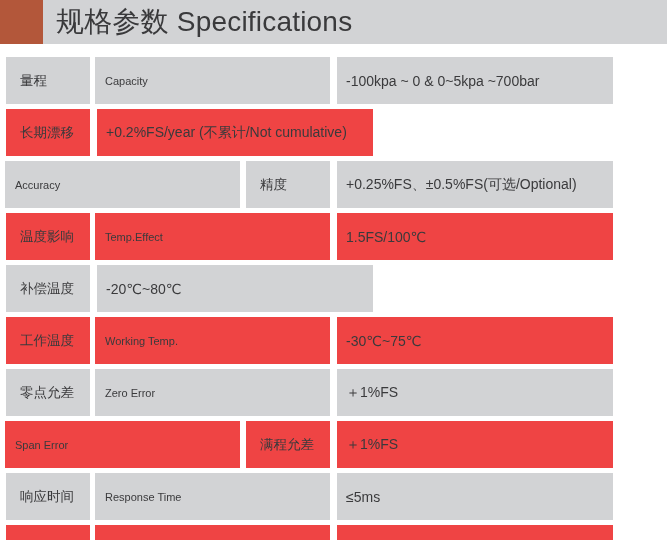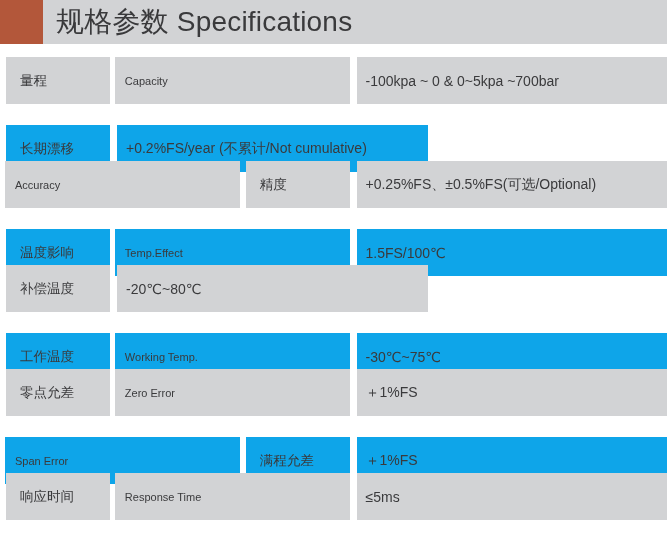--- a/index.html
+++ b/index.html
@@ -65,40 +65,40 @@
     height: 47px;
     display: flex;
     align-items: center;
     box-sizing: border-box;
     color: #3a3a3c;
     overflow: hidden;
     white-space: nowrap;
   }
   .cell-label-cn {
     margin-left: 6px;
-    width: 104px;
+    width: 84px;
     padding-left: 14px;
     font-size: 13.5px;
   }
   .cell-label-en {
     margin-left: 5px;
     width: 235px;
     padding-left: 10px;
     font-size: 11px;
   }
   .cell-value {
     margin-left: 7px;
-    width: 311px;
+    width: 276px;
     padding-left: 9px;
     font-size: 14px;
   }
 
   
   .tone-dark  .cell { background: #d2d3d5; }
-  .tone-light .cell { background: #0ea5e9; margin-top: 16px; }
+  .tone-light .cell { background: #ef4444; }
 
   
   .cell-value .cn-part { font-size: 15px; }
 </style>
 </head>
 <body>
 
 <div id="page">
 
   <div class="header-bar">

